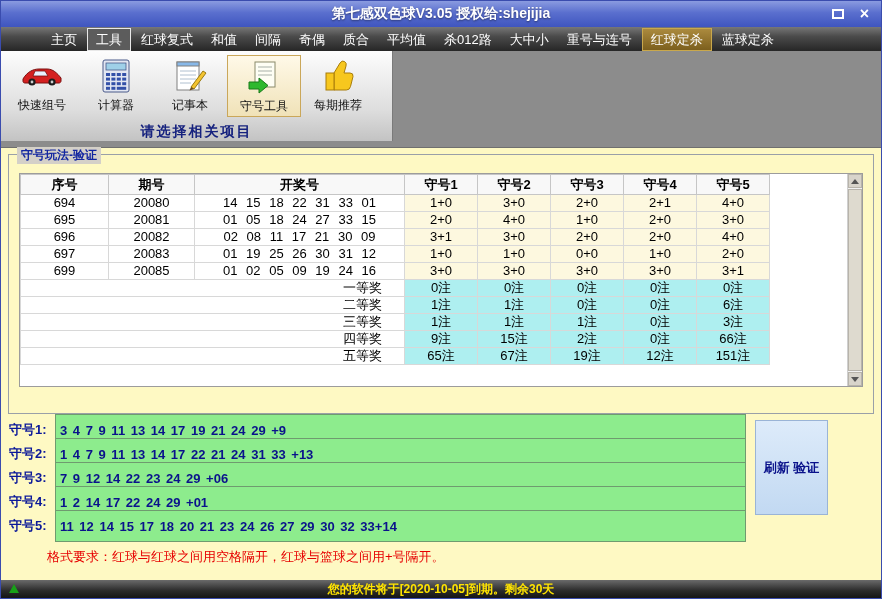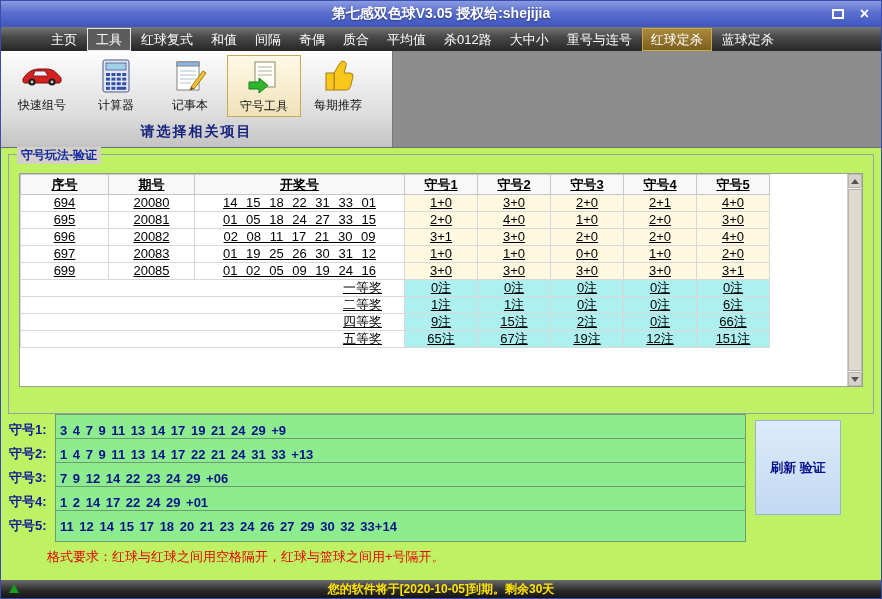--- a/index.html
+++ b/index.html
@@ -13,37 +13,37 @@
   .btn-max { width:12px; height:10px; border:2px solid #fff; display:inline-block; cursor:default; }
   .btn-close { font-size:16px; font-weight:bold; color:#fff; line-height:1; cursor:default; }
 
   
   .menubar { height:24px; background:linear-gradient(#777,#4a4a4a 40%,#262626); display:flex; align-items:center; padding-left:42px; gap:2px; }
   .menu-item { color:#fff; font-size:13px; padding:2px 8px; line-height:17px; white-space:nowrap; cursor:default; }
   .menu-item.raised { border:1px solid #e8e8e8; background:#5c5c5c; }
   .menu-item.active { background:linear-gradient(#ab8a3e,#7c5f1d); border:1px solid #c9a84c; }
 
   
-  .toolbar-row { height:97px; display:flex; background:#8c8c8c; border-bottom:1px solid #6f6f6f; }
+  .toolbar-row { height:97px; display:flex; background:#8c8c8c; border-bottom:1px solid #6f6f6f;flex-direction:column; }
   .toolbar { width:392px; background:linear-gradient(#fdfdfd,#dedede 65%,#c3c3c3); display:flex; flex-direction:column; border-right:1px solid #7a7a7a; }
   .tool-buttons { display:flex; padding:4px 2px 0 4px; height:66px; }
   .tool-btn { width:74px; display:flex; flex-direction:column; align-items:center; padding-top:2px; gap:2px; cursor:default; }
   .tool-btn .ticon { height:38px; display:flex; align-items:center; justify-content:center; }
   .tool-btn .tlabel { font-size:12px; color:#111; }
   .tool-btn.selected { background:linear-gradient(#fff9e8,#f0e2b8); border:1px solid #caa75a; }
   .toolbar-hint { font-size:14px; font-weight:bold; color:#16227e; text-align:center; padding-top:6px; letter-spacing:2px; }
   .toolbar-filler { flex:1; }
 
   
-  .main { height:432px; background:#bef264; position:relative; }
+  .main { height:432px; background:#fef9c3; position:relative; }
   .groupbox { position:absolute; left:7px; right:7px; top:6px; height:260px; border:1px solid #9aa0a8; }
   .groupbox-label { position:absolute; top:-8px; left:8px; background:#d4d0c8; padding:0 4px; font-size:12px; font-weight:bold; color:#1226a0; }
 
   
-  .table-wrap { position:absolute; left:10px; right:10px; top:18px; height:214px; background:#fff; border:1px solid #9c9c9c; overflow:hidden;text-decoration:underline; }
+  .table-wrap { position:absolute; left:10px; right:10px; top:18px; height:214px; background:#fff; border:1px solid #9c9c9c; overflow:hidden; }
   table { border-collapse:collapse; table-layout:fixed; width:749px; font-size:13px; }
   th { height:20px; font-weight:bold; background:#f8f8f8; border:1px solid #c6c6c6; color:#000; }
   td { height:17px; line-height:16px; text-align:center; border:1px solid #d8d8d8; color:#000; padding:0; }
   td.nums { word-spacing:5px; }
   td.keep { background:#fdf8df; }
   td.prize { background:#aeeff0; }
   td.prize-label { text-align:right; padding-right:22px; background:#fff; }
 
   
   .vscroll { position:absolute; top:0; right:0; bottom:0; width:15px; background:#f1f1f1; border-left:1px solid #cfcfcf; }
@@ -53,21 +53,21 @@
   .tri-down { width:0; height:0; border-left:4px solid transparent; border-right:4px solid transparent; border-top:5px solid #555; }
   .sb-thumb { position:absolute; left:0; top:15px; bottom:15px; width:14px; background:#dedacf; border:1px solid #b8b4ab; }
 
   
   .inputs-section { position:absolute; left:8px; top:272px; display:flex; align-items:flex-start; }
   .input-col { display:flex; flex-direction:column; gap:4px; }
   .input-row { display:flex; align-items:center; height:20px; }
   .input-label { width:46px; font-size:13px; font-weight:bold; color:#0b1899; }
   .keep-input { width:691px; height:32px; background:#8dec8d; border:1px solid #6f9b6f; font-family:"Liberation Sans","DejaVu Sans",sans-serif;
                 font-size:13px; font-weight:bold; color:#0a128b; padding:0 4px; word-spacing:2px; }
-  .refresh-btn { width:86px; height:95px; margin-left:9px; background:linear-gradient(#ddebfa,#c2d9f2); border:1px solid #9ab4d6;
+  .refresh-btn { width:73px; height:95px; margin-left:9px; background:linear-gradient(#ddebfa,#c2d9f2); border:1px solid #9ab4d6;
                  font-family:inherit; font-size:13px; font-weight:bold; color:#0a128b; display:flex; align-items:center; justify-content:center; cursor:default; }
   .format-hint { position:absolute; left:46px; top:400px; color:#e60000; font-size:13px; }
 
   
   .statusbar { height:18px; background:linear-gradient(#6a6a6a,#2a2a2a 60%,#151515); display:flex; align-items:center; justify-content:center; position:relative; }
   .status-text { color:#ffe400; font-size:12px; font-weight:bold; }
   .status-icon { position:absolute; left:8px; top:4px; width:0; height:0; border-left:5px solid transparent; border-right:5px solid transparent; border-bottom:9px solid #18a018; }
 </style>
 </head>
 <body>
@@ -270,20 +270,28 @@
             </tr>
             <tr>
               <td class="prize-label" colspan="3">二等奖</td>
               <td class="prize">1注</td>
               <td class="prize">1注</td>
               <td class="prize">0注</td>
               <td class="prize">0注</td>
               <td class="prize">6注</td>
             </tr>
             <tr>
+              <td class="prize-label" colspan="3">三等奖</td>
+              <td class="prize">1注</td>
+              <td class="prize">1注</td>
+              <td class="prize">1注</td>
+              <td class="prize">0注</td>
+              <td class="prize">3注</td>
+            </tr>
+            <tr>
               <td class="prize-label" colspan="3">四等奖</td>
               <td class="prize">9注</td>
               <td class="prize">15注</td>
               <td class="prize">2注</td>
               <td class="prize">0注</td>
               <td class="prize">66注</td>
             </tr>
             <tr>
               <td class="prize-label" colspan="3">五等奖</td>
               <td class="prize">65注</td>

